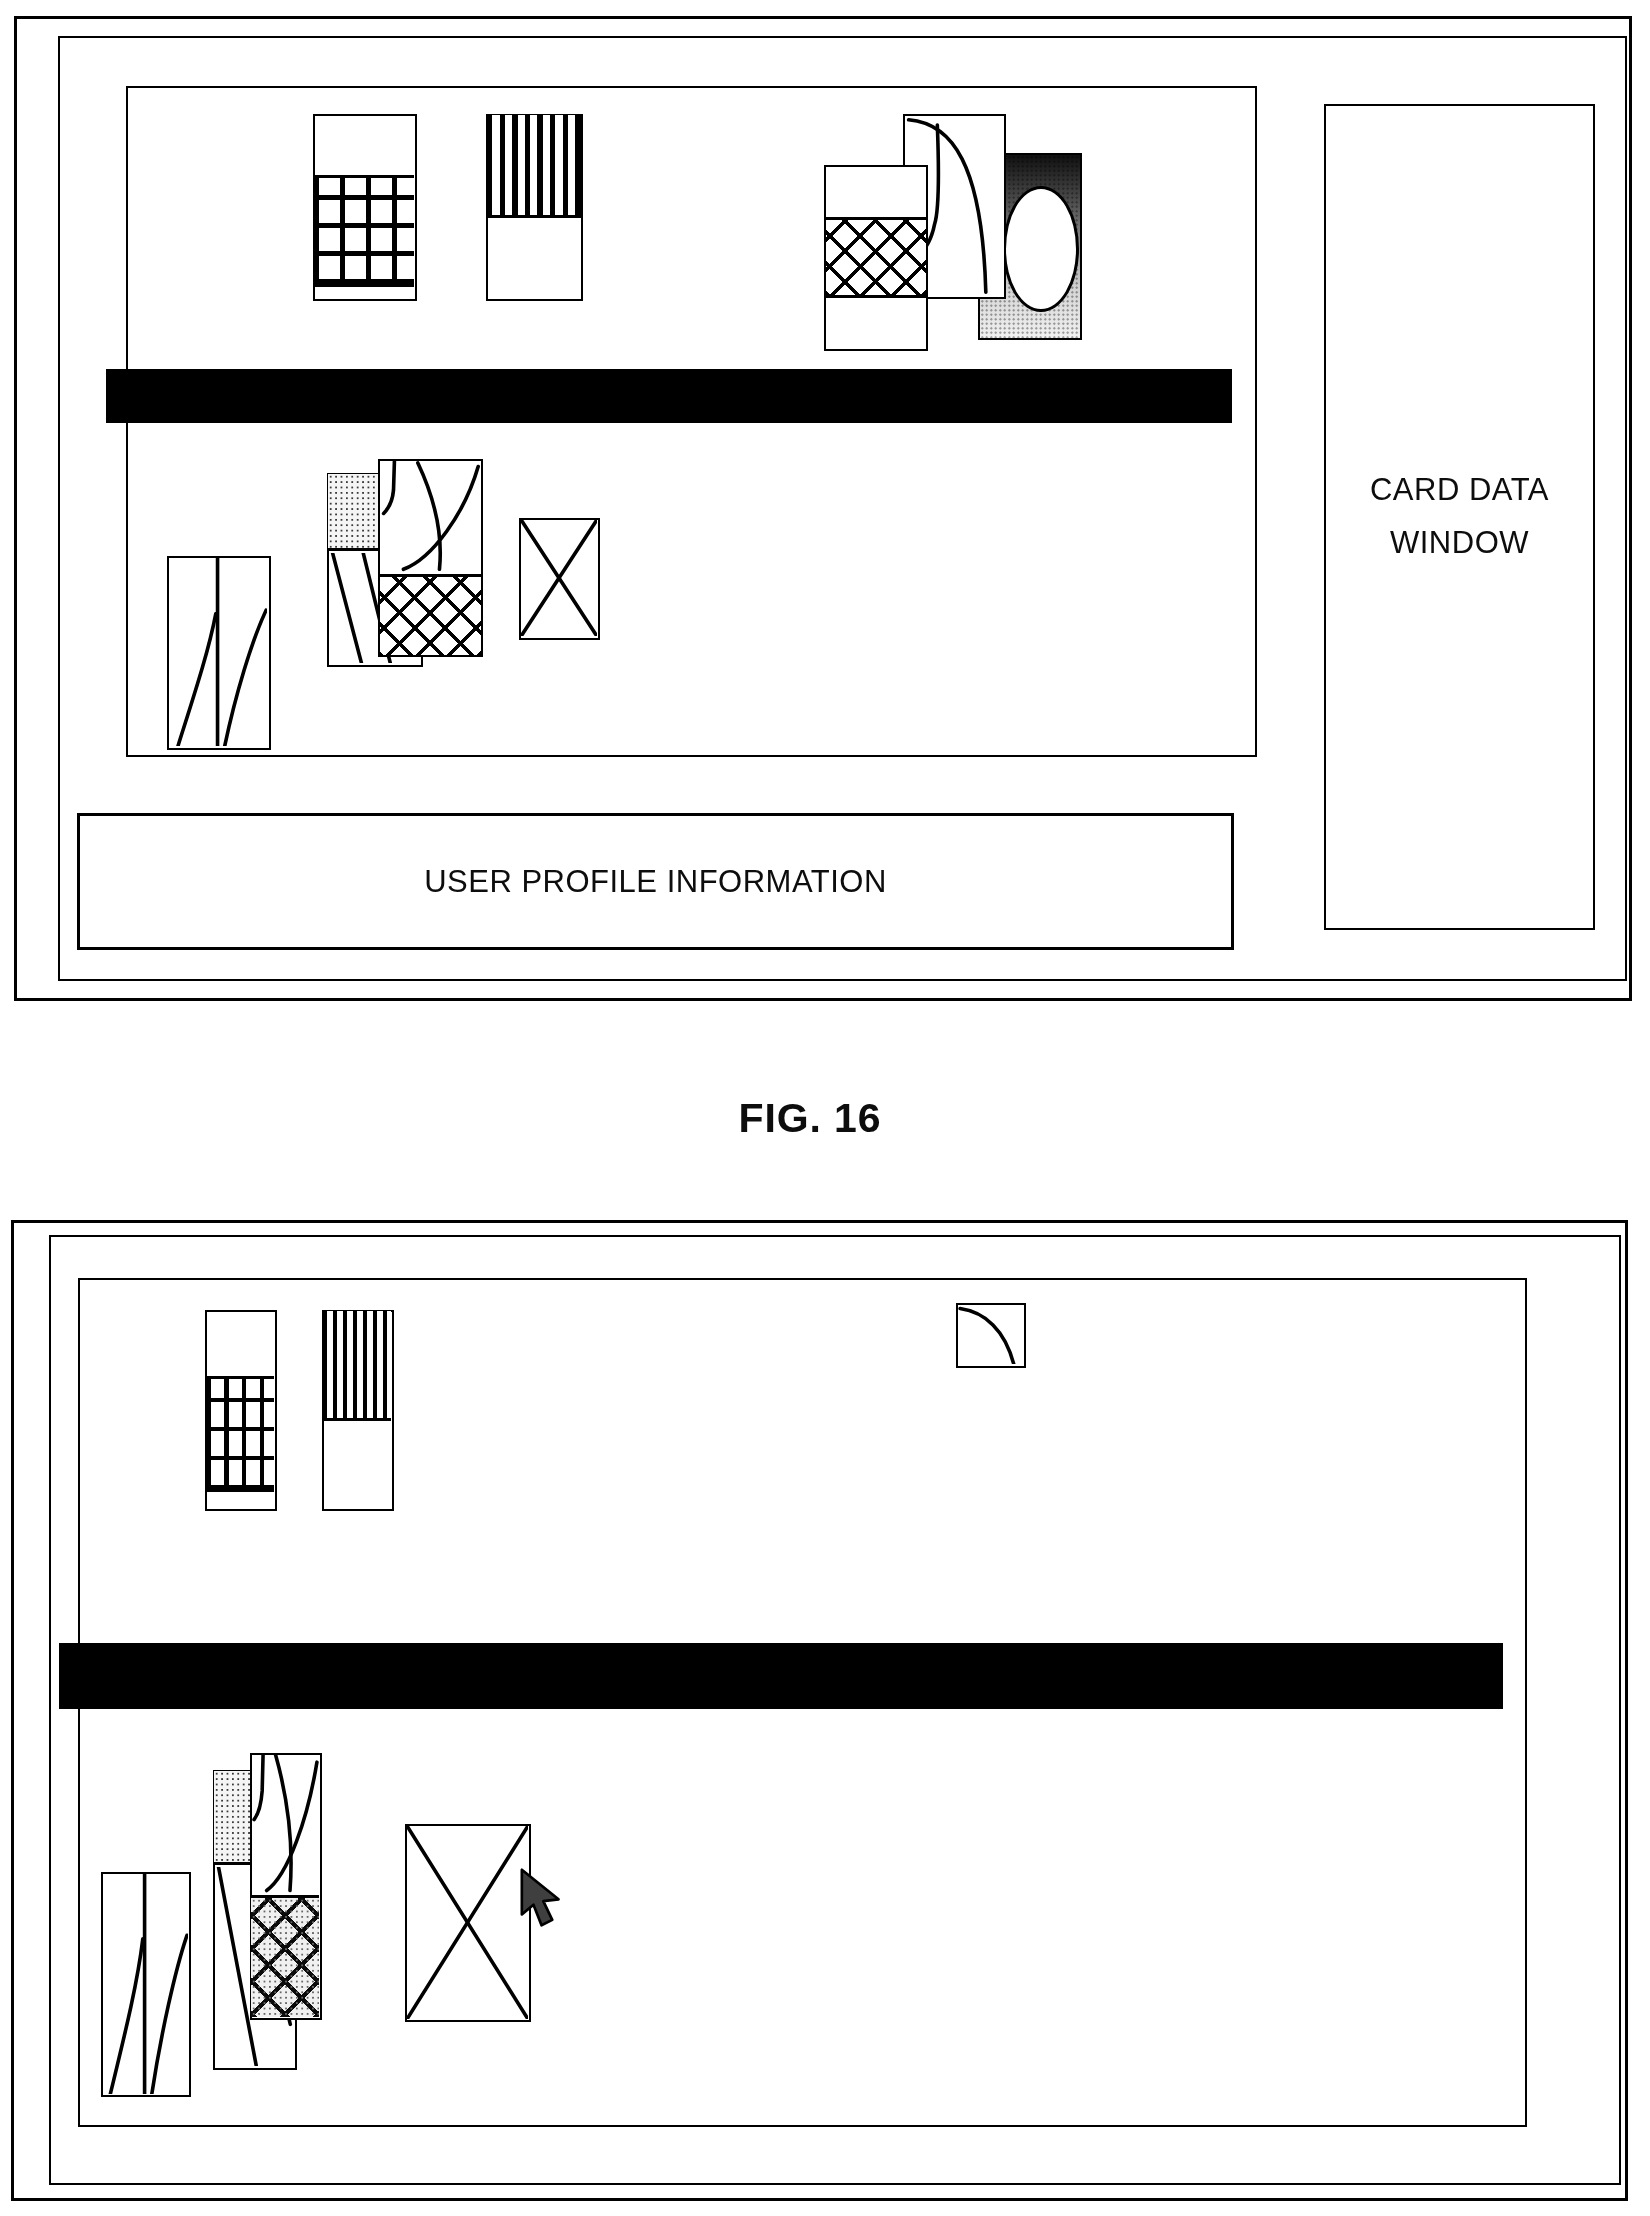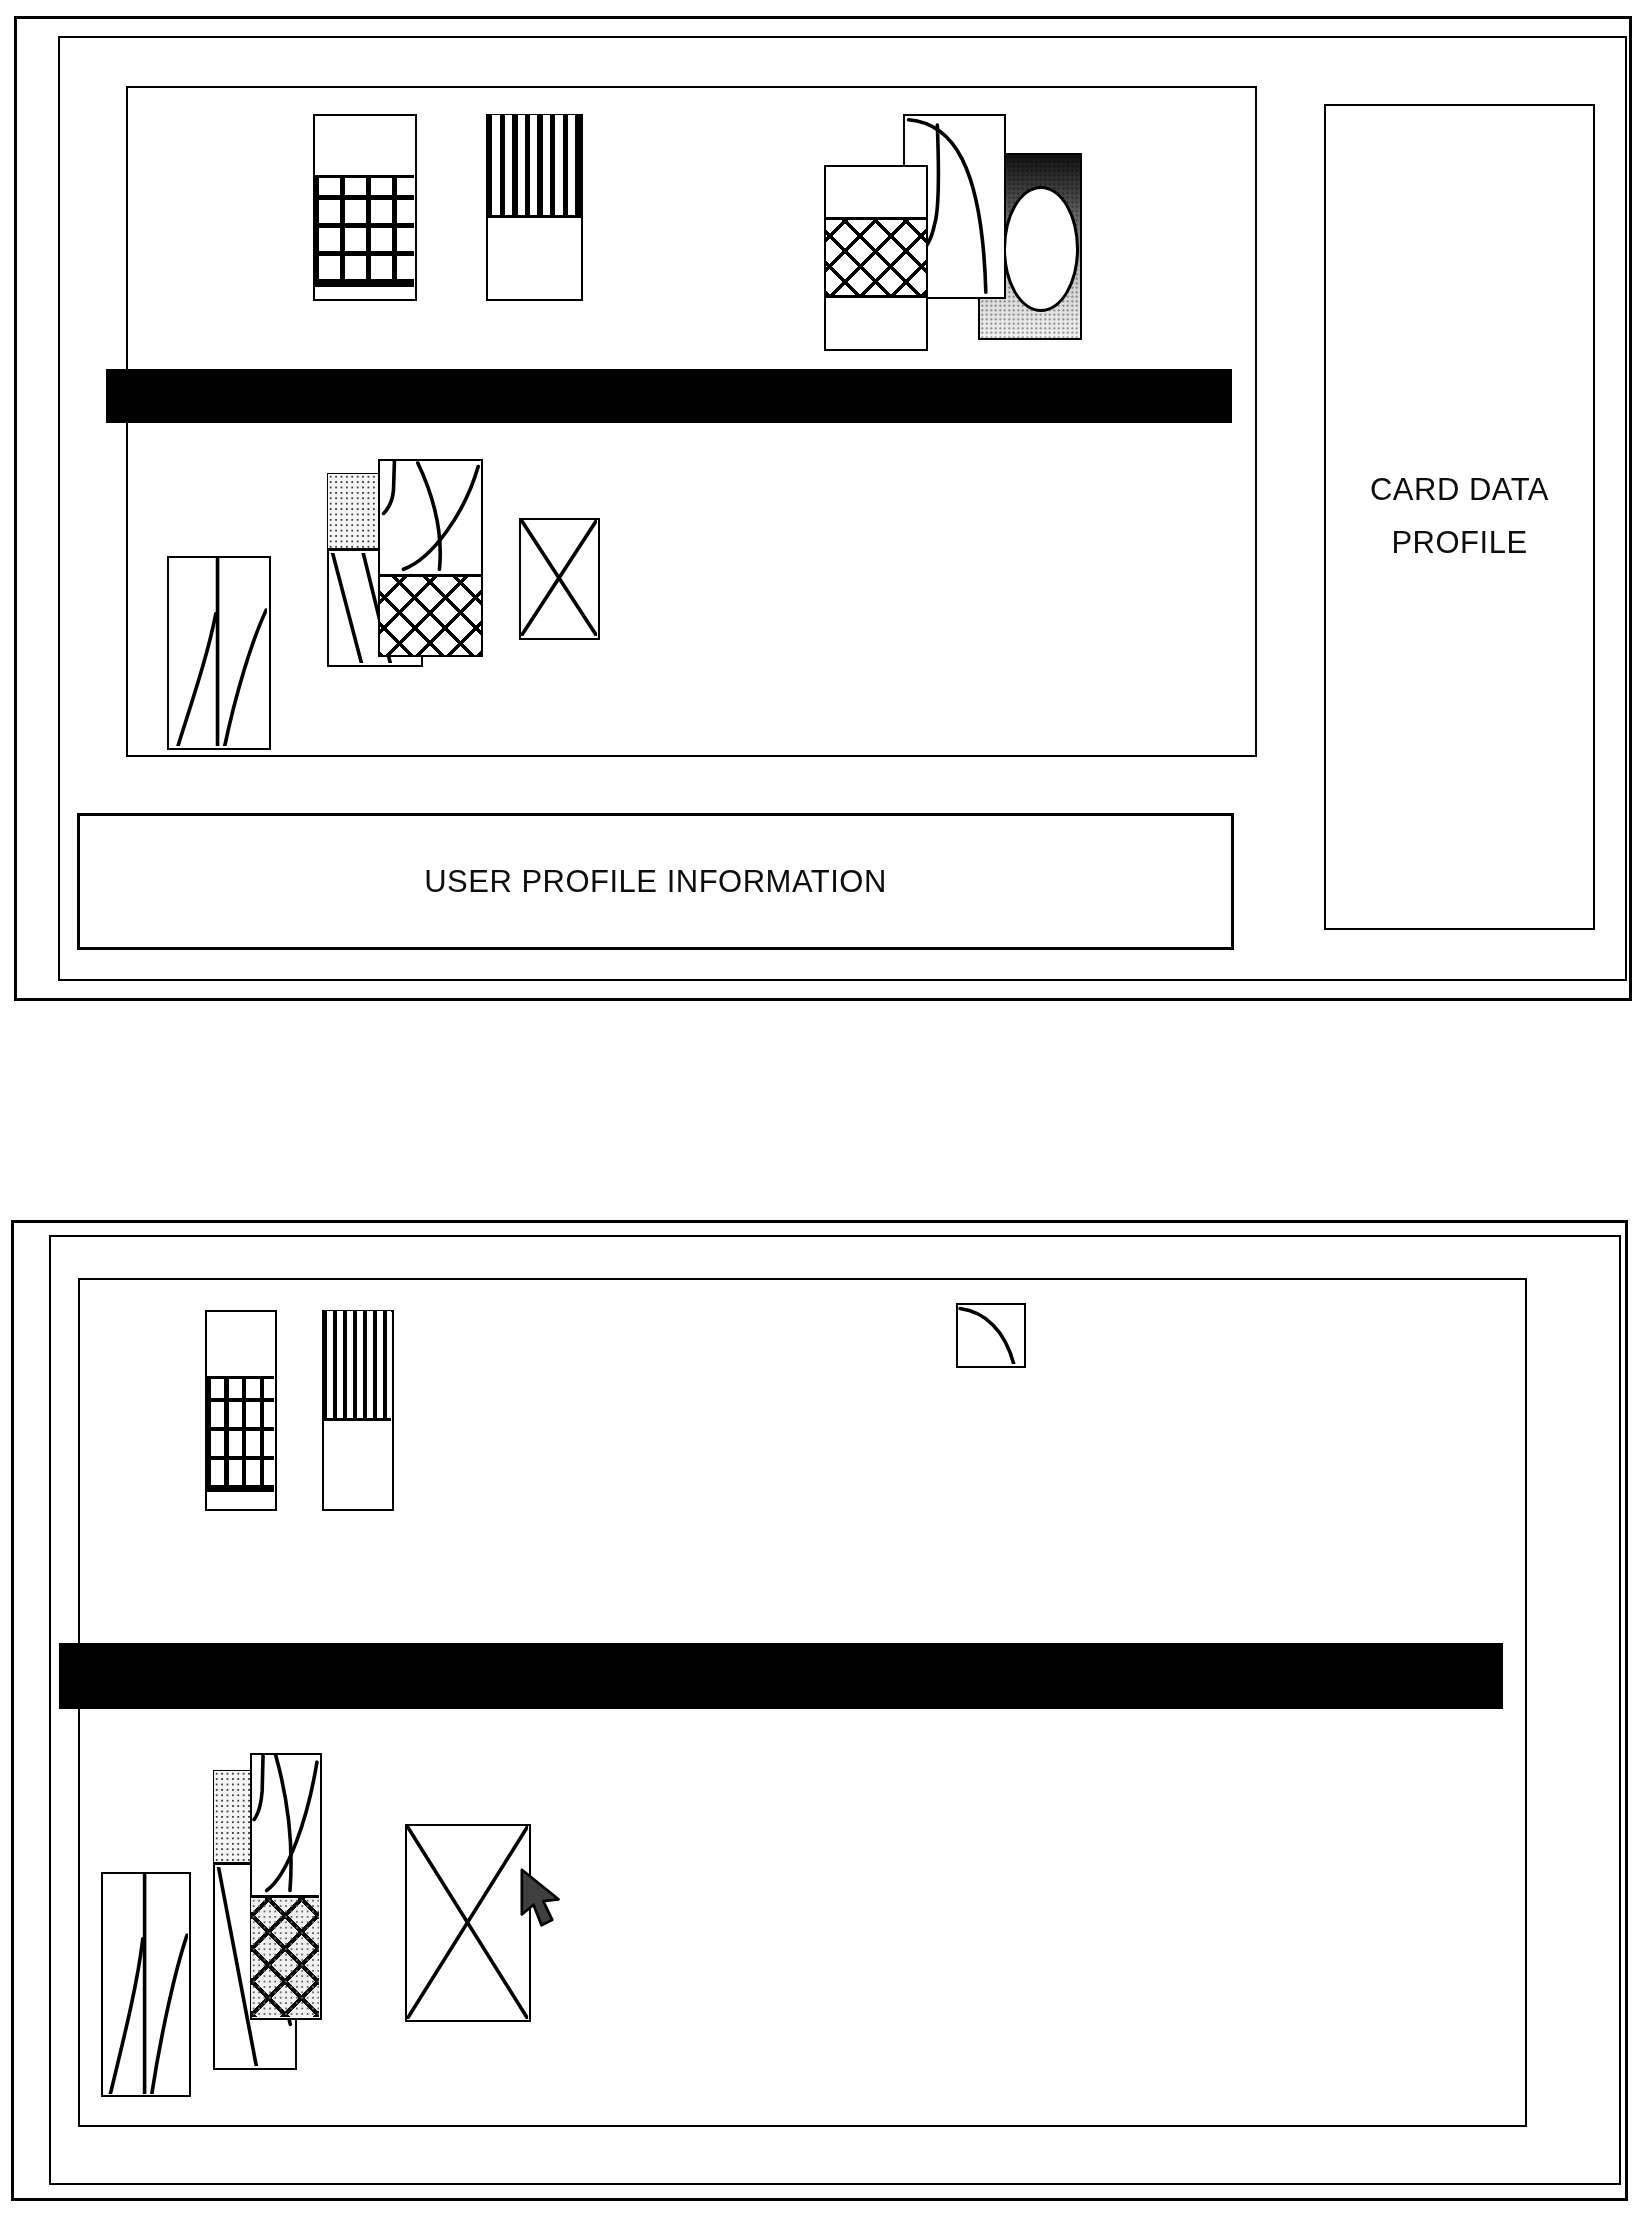--- a/index.html
+++ b/index.html
@@ -112,23 +112,24 @@
       <line class="stroke" x1="84" y1="0" x2="0" y2="129"></line>
     </svg>
   </div>
 
   <div class="abs frame4 label" style="left:77px;top:813px;width:1157px;height:137px;">
     <span>USER PROFILE INFORMATION</span>
   </div>
 
   <div class="abs frame3 label panel-text" style="left:1302px;top:104px;width:271px;height:826px;">
     <span>CARD DATA</span>
-    <span>PROFILE</span>
+    <span>WINDOW</span>
   </div>
 
+  <div class="abs caption" style="left:0px;top:1095px;width:1620px;">FIG. 16</div>
 
   <div class="abs frame4" style="left:10.8px;top:1220px;width:1617px;height:981px;"></div>
   <div class="abs frame3" style="left:27px;top:1235px;width:1572px;height:950px;"></div>
   <div class="abs frame3" style="left:56px;top:1278px;width:1449px;height:849px;"></div>
 
   <div class="abs card" style="left:205px;top:1310px;width:72px;height:201px;">
     <div class="abs p-grid-b" style="left:-0.9px;top:64px;width:68px;height:116px;border-top:3.6px solid #000;border-bottom:3.6px solid #000;"></div>
   </div>
   <div class="abs card" style="left:322px;top:1310px;width:72px;height:201px;">
     <div class="abs p-stripe-b" style="left:-0.9px;top:-0.9px;width:68px;height:110px;border-bottom:3.6px solid #000;"></div>

